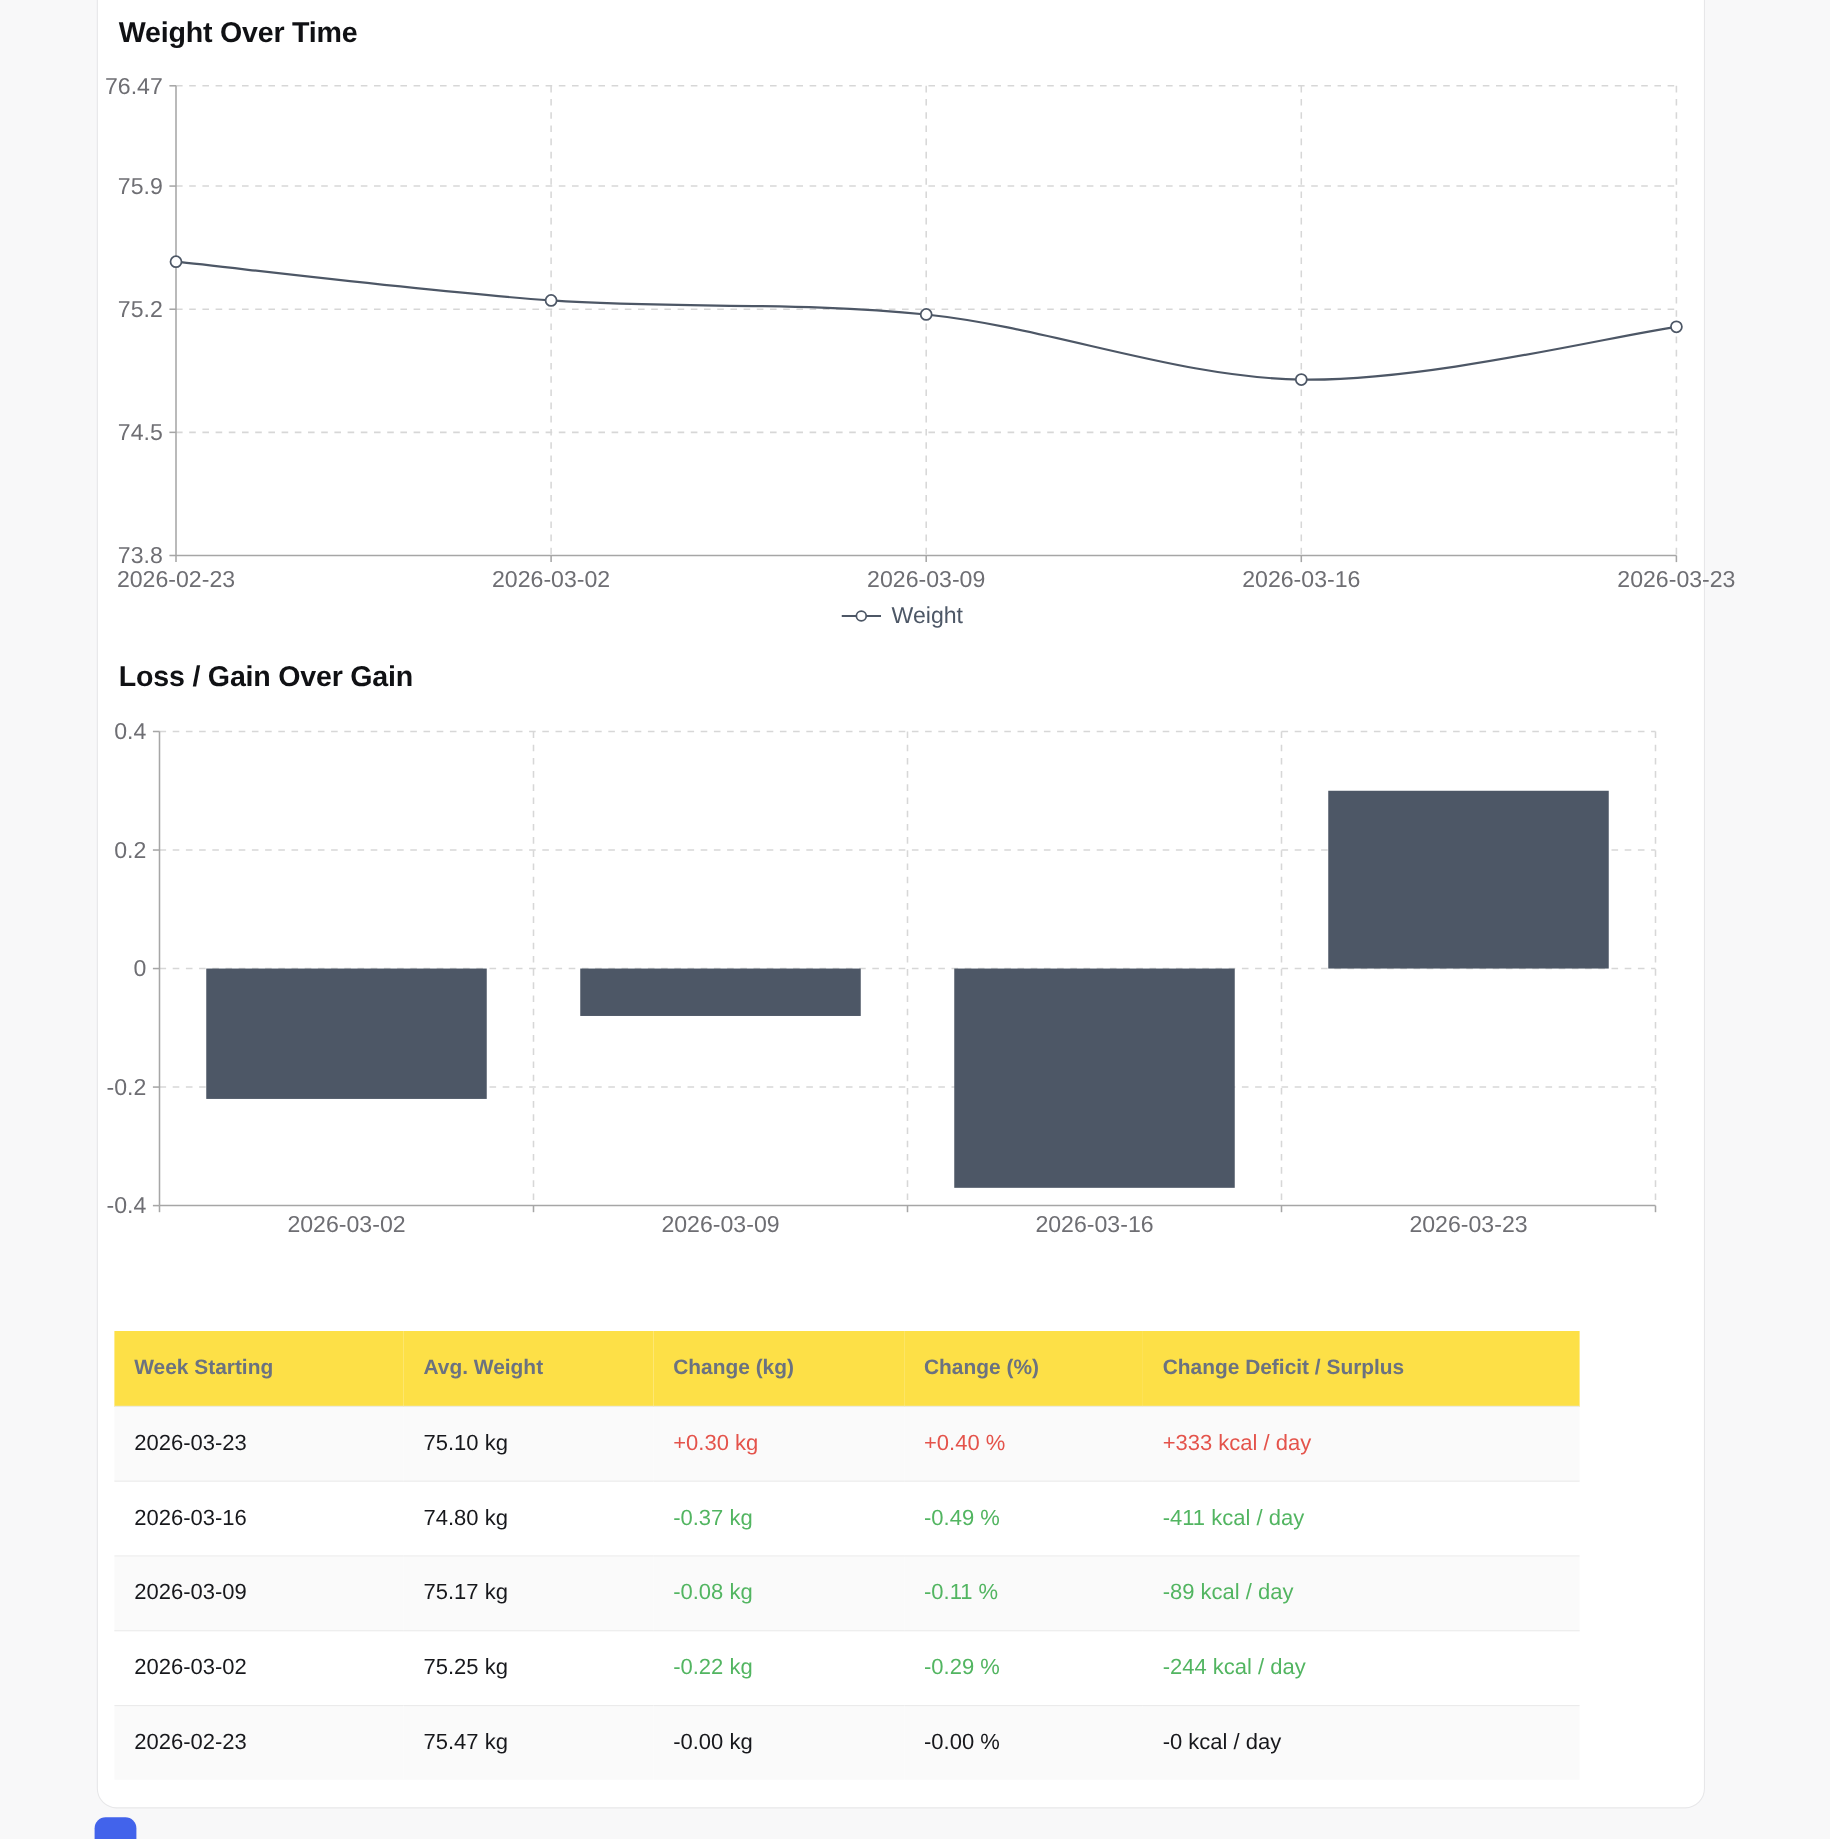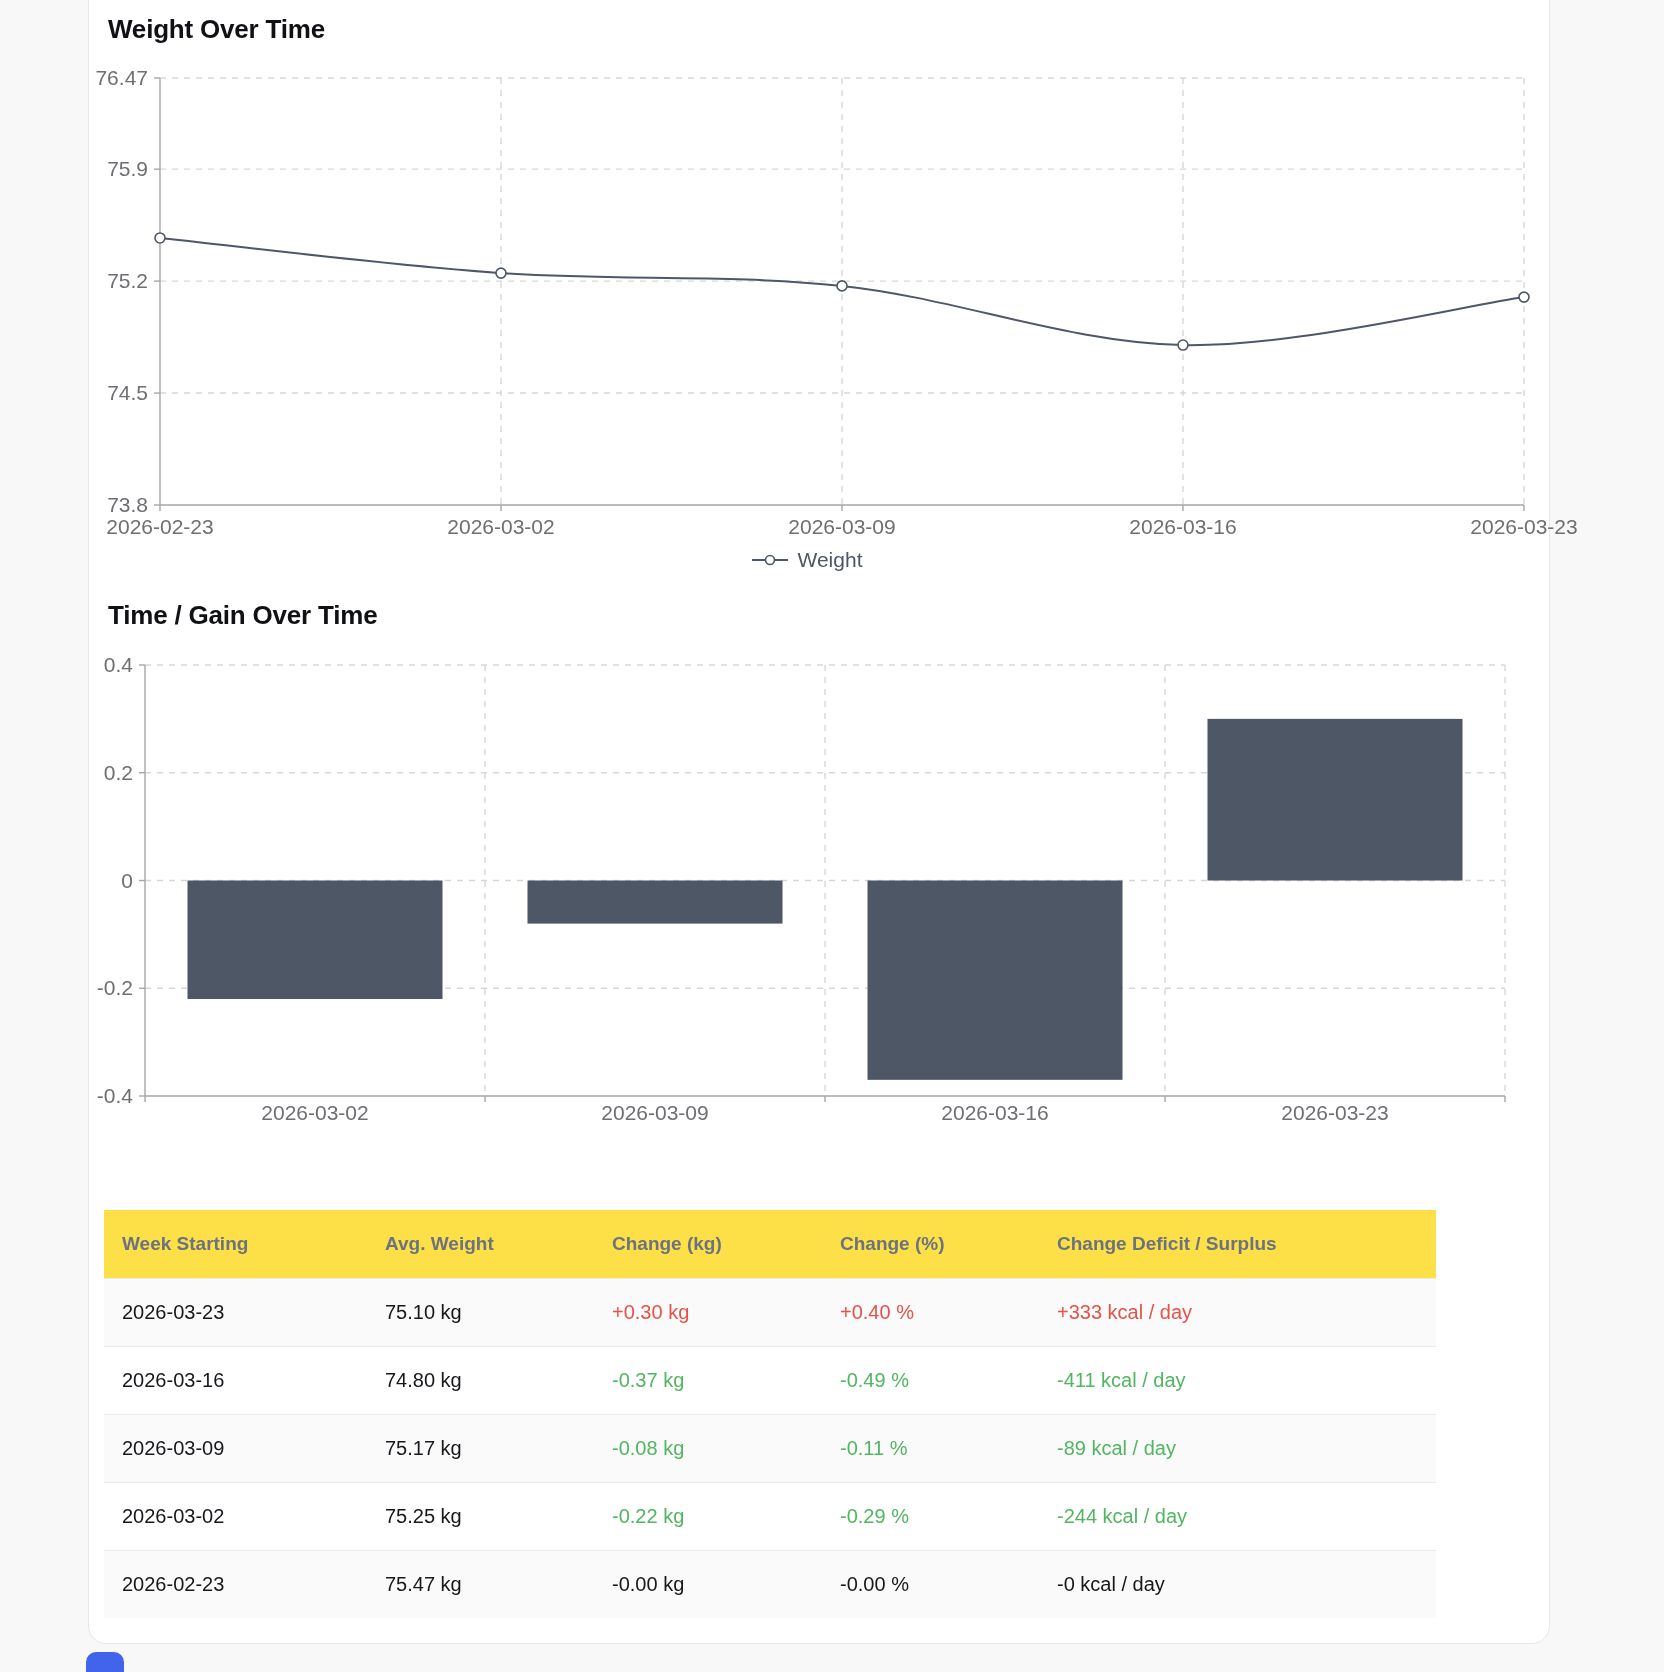--- a/index.html
+++ b/index.html
@@ -7,21 +7,21 @@
        font-family:"Liberation Sans","DejaVu Sans",sans-serif;}
   .stage{position:relative;width:1664px;height:1672px;overflow:hidden}
   .card{position:absolute;left:88px;top:-24px;width:1462px;height:1668px;
         background:#ffffff;border:1px solid #e7e7e9;border-radius:18px;box-sizing:border-box}
   .chart-title{position:absolute;font-size:26px;font-weight:700;color:#101114;letter-spacing:-0.2px}
   #title1{left:108px;top:14px}
   #title2{left:108px;top:600px}
   svg.chart{position:absolute;left:88px;overflow:visible}
   #chart1{top:60px}
   #chart2{top:650px}
-  .legend{position:absolute;left:75px;width:1464px;display:flex;justify-content:center;
+  .legend{position:absolute;left:88px;width:1464px;display:flex;justify-content:center;
           align-items:center;gap:10px;font-size:21px;color:#4d5766}
   #legend1{top:548px}
   #legend2{top:1136px}
   .legend-swatch{width:19px;height:19px;background:#4d5766;display:inline-block}
   table{position:absolute;left:104px;top:1210px;width:1332px;border-collapse:collapse;table-layout:fixed}
   th{background:#fde047;color:#6b7280;font-size:19px;font-weight:700;text-align:left;
      padding:23px 8px 23px 18px;white-space:nowrap}
   td{font-size:20px;color:#17181c;padding:22px 8px 22px 18px;border-top:1px solid #ebebeb;white-space:nowrap}
   tbody tr:nth-child(odd){background:#fafafa}
   tbody tr:nth-child(even){background:#ffffff}
@@ -76,21 +76,21 @@
       <circle cx="1436" cy="237.09737827715415" r="5" fill="#ffffff" stroke="#4d5766" stroke-width="1.6"></circle>
     </svg>
   <div class="legend" id="legend1">
     <svg width="36" height="14">
       <line x1="0" y1="7" x2="36" y2="7" stroke="#4d5766" stroke-width="2"></line>
       <circle cx="18" cy="7" r="4.5" fill="#ffffff" stroke="#4d5766" stroke-width="1.6"></circle>
     </svg>
     <span>Weight</span>
   </div>
 
-  <div class="chart-title" id="title2">Time / Gain Over Time</div>
+  <div class="chart-title" id="title2">Loss / Gain Over Gain</div>
   <svg class="chart" id="chart2" width="1464" height="480">
       <line x1="57" y1="15" x2="1417" y2="15" stroke="#d7d7d7" stroke-width="1.4" stroke-dasharray="6 6"></line>
       <line x1="51" y1="15" x2="57" y2="15" stroke="#a6a6a6" stroke-width="1.4"></line>
       <text x="45" y="22" text-anchor="end" font-size="21" font-family="&quot;Liberation Sans&quot;,&quot;DejaVu Sans&quot;,sans-serif" fill="#6e6e73">0.4</text>
       <line x1="57" y1="122.74999999999994" x2="1417" y2="122.74999999999994" stroke="#d7d7d7" stroke-width="1.4" stroke-dasharray="6 6"></line>
       <line x1="51" y1="122.74999999999994" x2="57" y2="122.74999999999994" stroke="#a6a6a6" stroke-width="1.4"></line>
       <text x="45" y="129.74999999999994" text-anchor="end" font-size="21" font-family="&quot;Liberation Sans&quot;,&quot;DejaVu Sans&quot;,sans-serif" fill="#6e6e73">0.2</text>
       <line x1="57" y1="230.5" x2="1417" y2="230.5" stroke="#d7d7d7" stroke-width="1.4" stroke-dasharray="6 6"></line>
       <line x1="51" y1="230.5" x2="57" y2="230.5" stroke="#a6a6a6" stroke-width="1.4"></line>
       <text x="45" y="237.5" text-anchor="end" font-size="21" font-family="&quot;Liberation Sans&quot;,&quot;DejaVu Sans&quot;,sans-serif" fill="#6e6e73">0</text>

